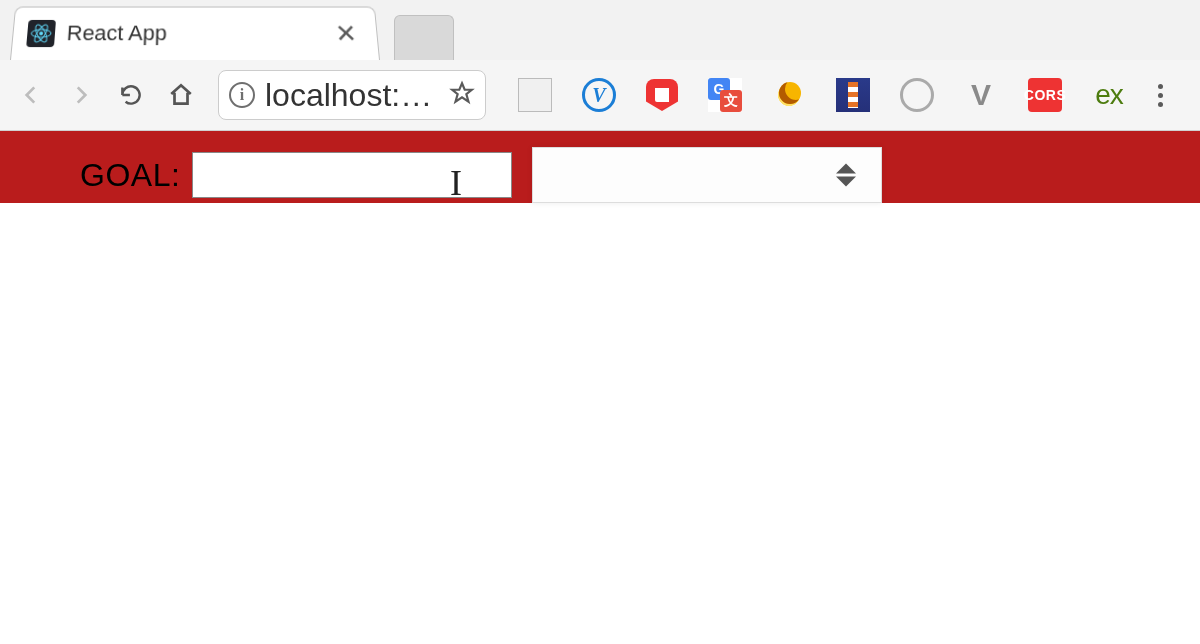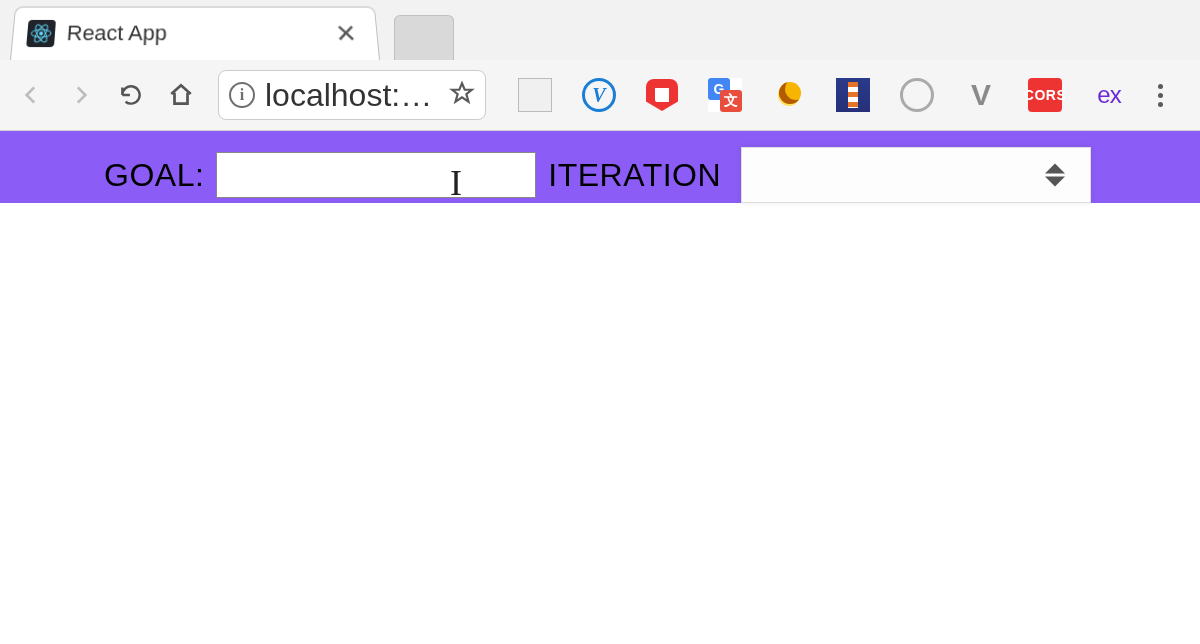--- a/index.html
+++ b/index.html
@@ -168,40 +168,40 @@
     .ext.translate { background:#fff; position:relative; }
     .ext.translate .gt1 { position:absolute; left:0; top:0; width:22px; height:22px; background:#4285f4; color:#fff; font-size:14px; display:flex; align-items:center; justify-content:center; border-radius:3px; }
     .ext.translate .gt2 { position:absolute; right:0; bottom:0; width:22px; height:22px; background:#e84d3d; color:#fff; font-size:14px; display:flex; align-items:center; justify-content:center; border-radius:3px; }
     .ext.moon { color:#f7b500; font-size:30px; background:radial-gradient(circle at 50% 50%, #ffe066 45%, transparent 47%); border-radius:50%; position:relative; }
     .ext.moon::after { content:""; position:absolute; width:22px; height:22px; background:#f7b500; border-radius:50%; left:7px; top:4px; box-shadow: inset 6px -4px 0 0 #b35b00; }
     .ext.lighthouse { background:linear-gradient(#2a3a8a,#253079); display:flex; align-items:center; justify-content:center; position:relative; }
     .ext.lighthouse::after { content:""; width:10px; height:26px; background:repeating-linear-gradient(#e57328 0 5px,#fff 5px 10px); }
     .ext.circleo { border:3px solid #aaa; border-radius:50%; }
     .ext.vue { color:#8a8a8a; font-size:30px; font-weight:900; }
     .ext.cors { background:#e33; color:#fff; font-size:14px; border-radius:4px; letter-spacing:0.5px; }
-    .ext.ex { color:#6d28d9; font-size:24px; font-weight:400; letter-spacing:-1px; }
+    .ext.ex { color:#4d7c0f; font-size:28px; font-weight:400; letter-spacing:-1px; }
 
     .menu-dots {
       margin-left: auto;
       margin-right: 12px;
       width: 40px;
       height: 40px;
       display:flex;
       flex-direction:column;
       align-items:center;
       justify-content:center;
       gap:4px;
       cursor:pointer;
     }
     .menu-dots span { width:5px; height:5px; background:#5a5a5a; border-radius:50%; }
 
     
     .page-content {
-      background:#8b5cf6;
-      padding: 16px 0 0 104px;
+      background:#b91c1c;
+      padding: 16px 0 0 80px;
       display:flex;
       align-items:center;
       gap:12px;
       font-size:32px;
       font-family: Arial, sans-serif;
       color:#000;
     }
     .form-label { letter-spacing:0.5px; }
     .text-field {
       width: 320px;
@@ -332,21 +332,20 @@
       <span></span>
         <span></span>
         <span></span>
     </div>
   </div>
 </div>
 
 <div class="page-content">
   <span class="form-label">GOAL:</span>
   <input class="text-field" type="text" value="" style="">
-  <span class="form-label">ITERATION</span>
   <div class="num-wrap">
     <input class="number-field" type="text" value="" style="">
     <div class="spinner">
       <div class="up"></div>
       <div class="down"></div>
     </div>
   </div>
 </div>
 
 <div class="text-cursor">I</div>

